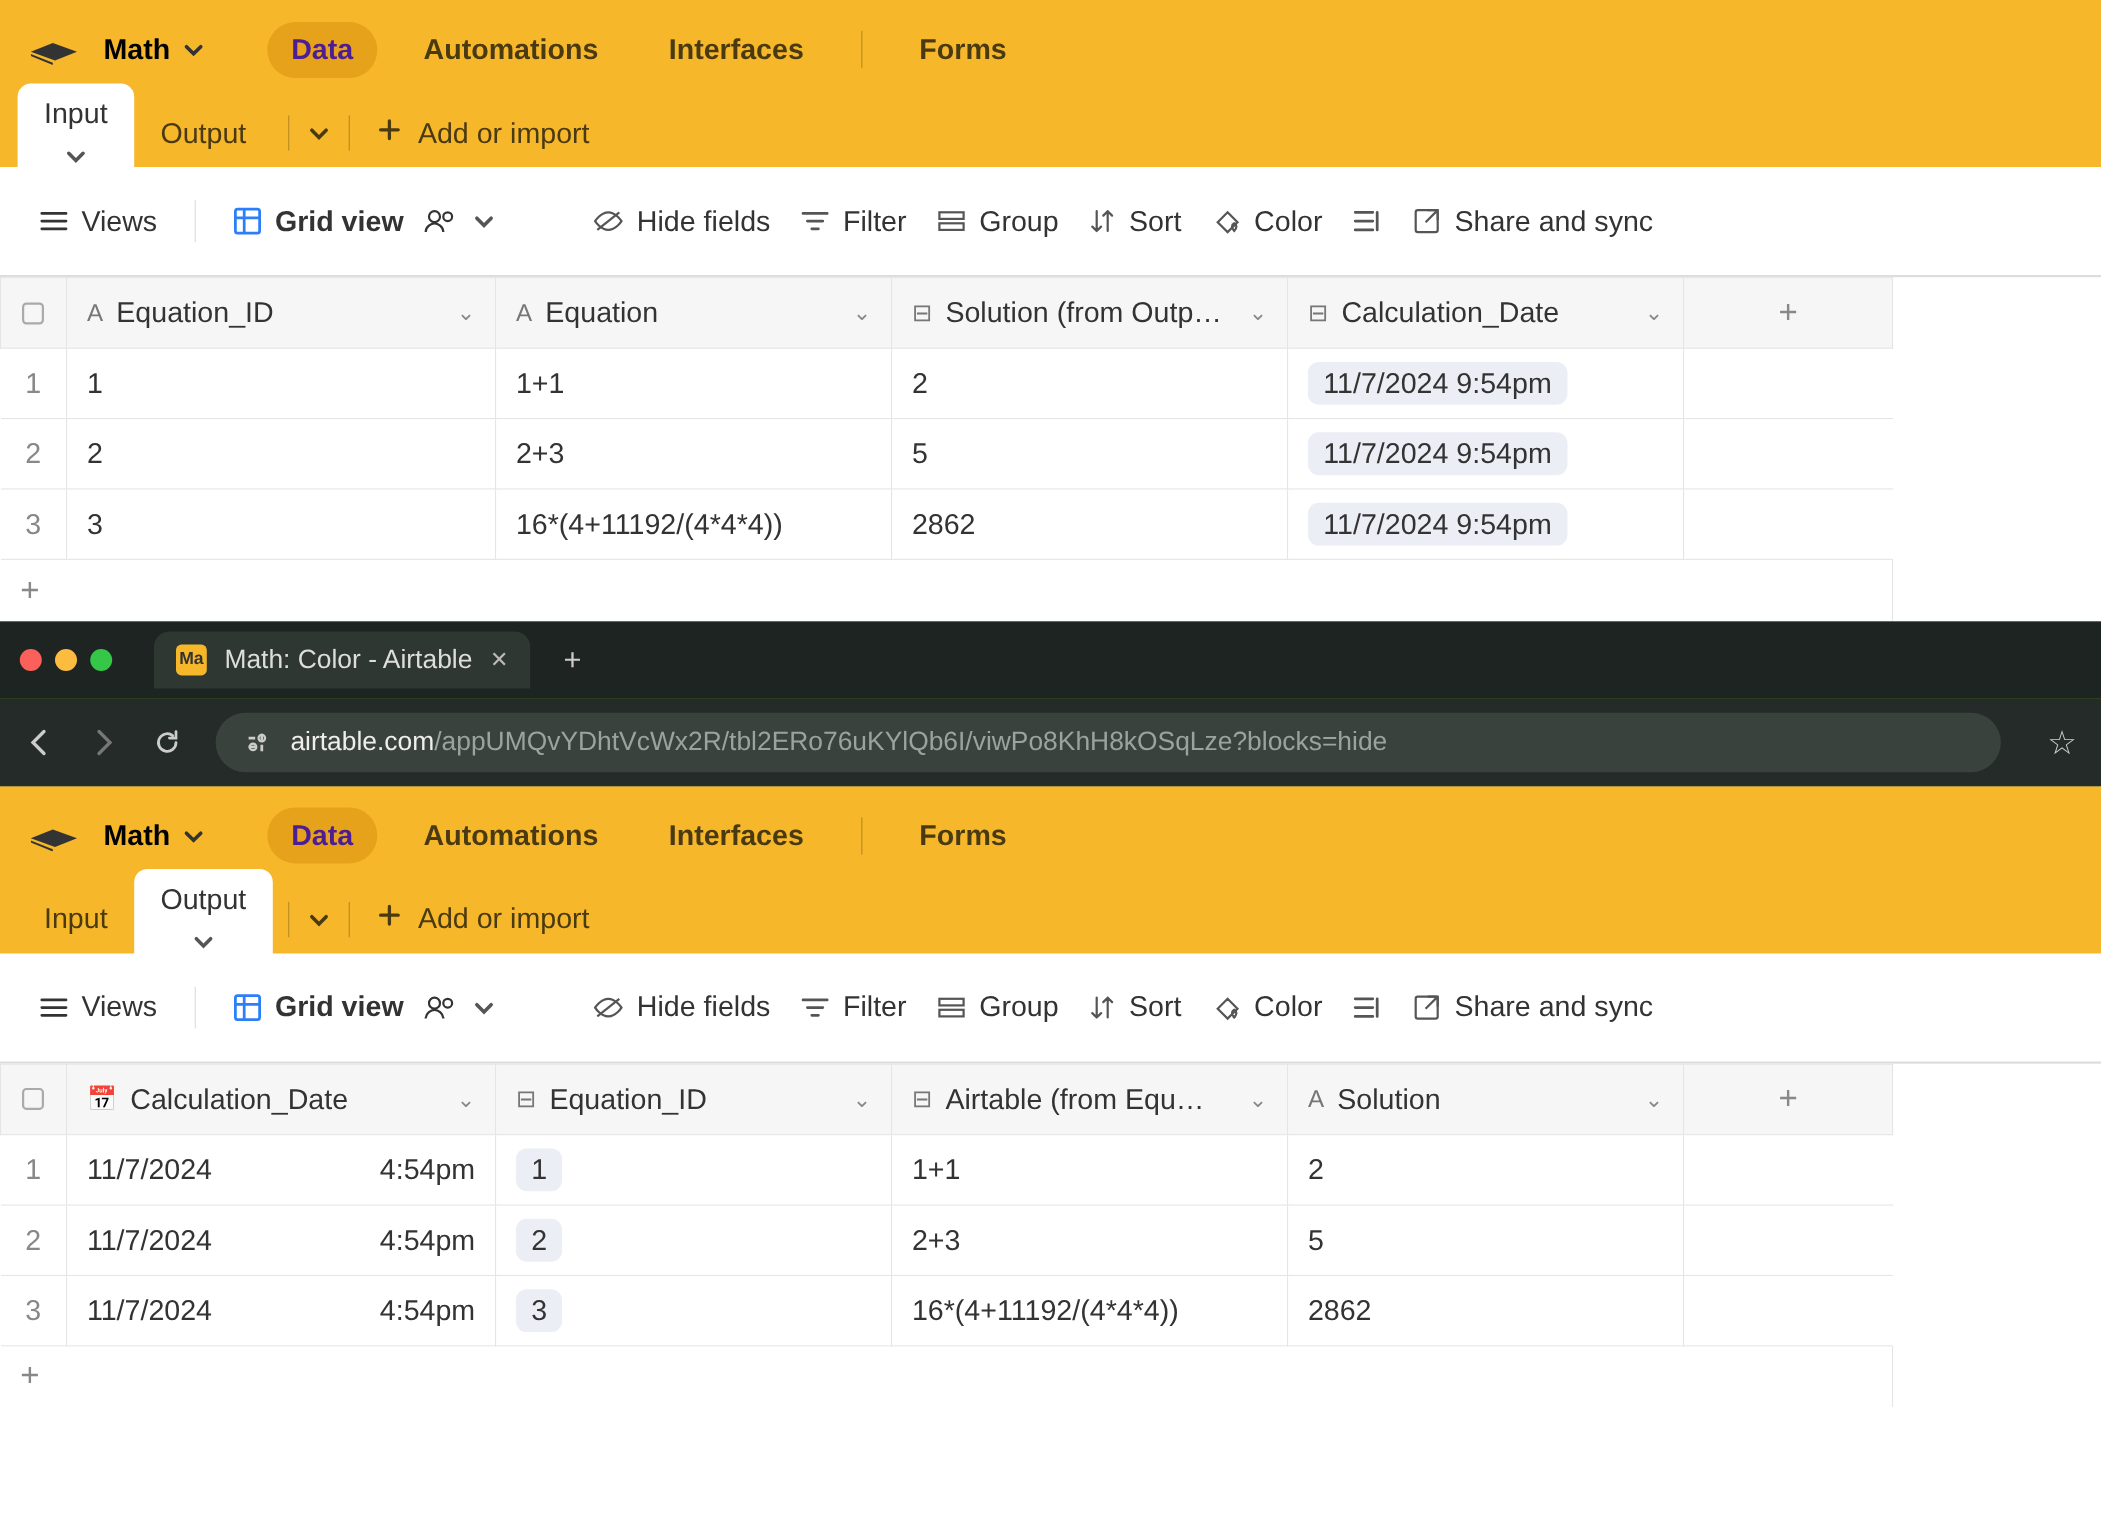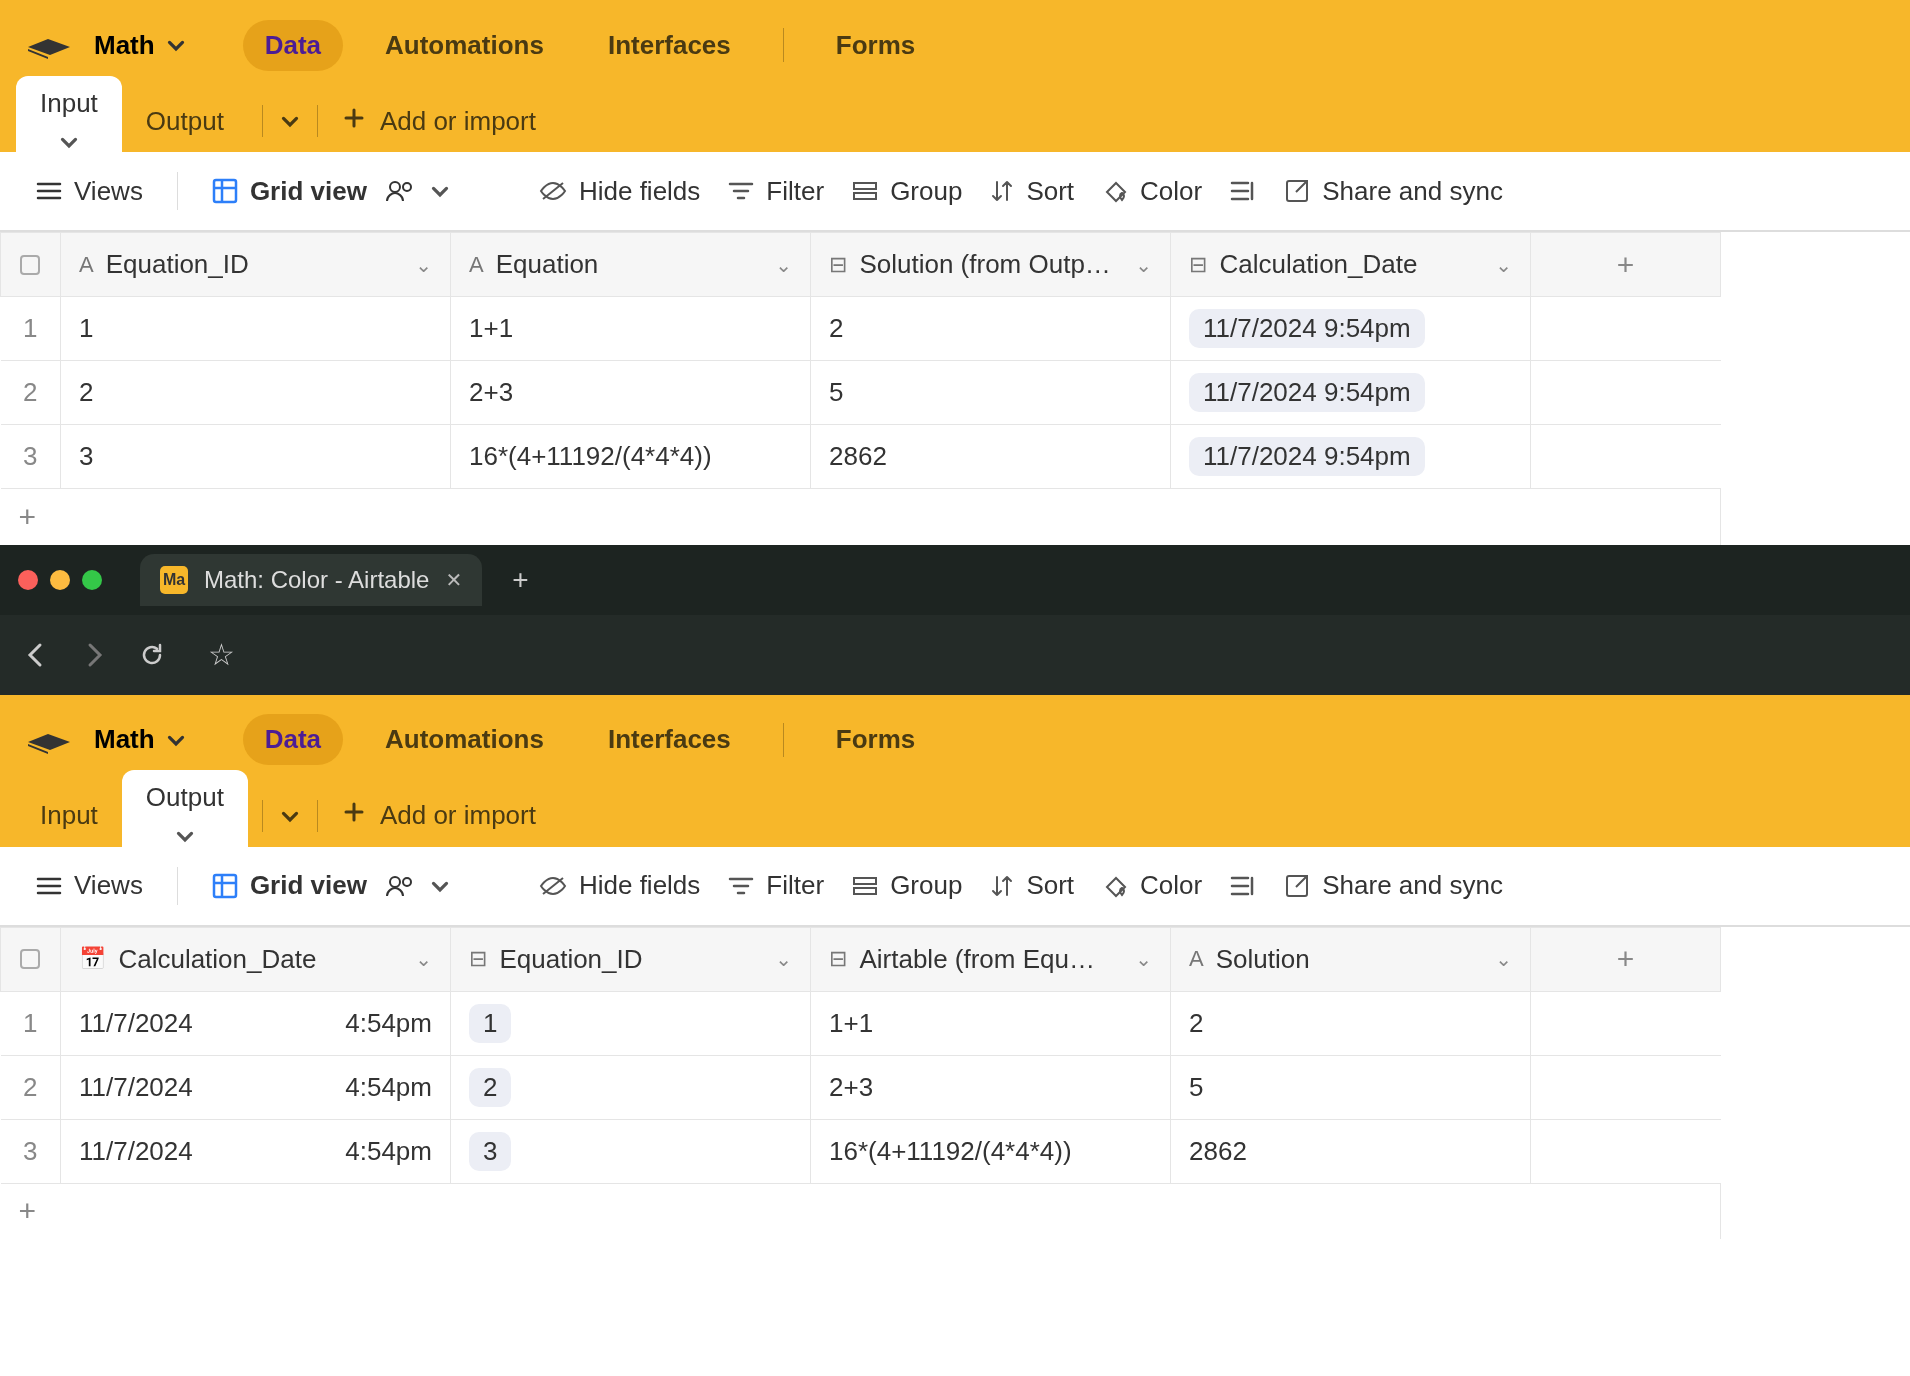--- a/index.html
+++ b/index.html
@@ -13,21 +13,21 @@
   .at-nav-pill { padding: 10px 22px; border-radius: 999px; font-weight: 600; color: #4a3a12; }
   .at-nav-pill.active { background: #e6a21a; color: #4c1d95; }
   .at-nav-divider { width: 1px; height: 34px; background: rgba(0,0,0,0.25); margin: 0 10px; }
 
   .at-tabrow { display: flex; align-items: center; height: 62px; padding-left: 16px; font-size: 26px; color: #4a3a12; }
   .at-tab { display: flex; align-items: center; gap: 10px; padding: 12px 24px; border-top-left-radius: 12px; border-top-right-radius: 12px; font-weight: 500; flex-direction: column;}
   .at-tab.active { background: #fff; color: #333; }
   .at-tab-div { width: 1px; height: 32px; background: rgba(0,0,0,0.25); margin: 0 14px; }
   .at-addimport { display: flex; align-items: flex-start; gap: 14px; padding: 0 10px; }
 
-  .at-toolbar { display: flex; align-items: center; gap: 28px; height: 80px; padding: 0 36px; font-size: 26px; color: #333; background: #fff; border-bottom: 2px solid #ddd;}
+  .at-toolbar { display: flex; align-items: center; gap: 28px; height: 100px; padding: 0 36px; font-size: 26px; color: #333; background: #fff; border-bottom: 2px solid #ddd;}
   .at-tb-item { display: flex; align-items: center; gap: 12px; }
   .at-tb-div { width: 1px; height: 38px; background: #ddd; margin: 0 6px; }
 
   
   .grid { border-collapse: collapse; font-size: 26px; color: #333; }
   .grid th, .grid td { border: 1px solid #e5e5e5; height: 64px; text-align: left; padding: 0 18px; font-weight: 400; }
   .grid th { background: #f6f6f6; }
   .grid .rowhead { width: 60px; color: #888; text-align: center; border-left: none;}
   .grid .col-check { width: 60px; text-align: center; }
   .grid .col1 { width: 390px; }
@@ -284,20 +284,32 @@
     <span class="addr-icon">
       <svg width="28" height="28" viewBox="0 0 28 28">
           <path d="M10 4l10 10-10 10" stroke="#777" stroke-width="3" fill="none" stroke-linecap="round"></path>
         </svg>
     </span>
     <span class="addr-icon">
       <svg width="28" height="28" viewBox="0 0 28 28">
           <path d="M22 14a8 8 0 11-3-6.2M22 4v6h-6" stroke="#ccc" stroke-width="2.5" fill="none" stroke-linecap="round"></path>
         </svg>
     </span>
+    <div class="urlbox">
+      <span class="urlbox-icon">
+        <svg width="24" height="24" viewBox="0 0 24 24">
+            <path d="M4 8h6M4 16h6M16 4v6M16 14v6" stroke="#ccc" stroke-width="2.5"></path>
+            <circle cx="16" cy="8" r="3" stroke="#ccc" stroke-width="2" fill="none"></circle>
+            <circle cx="8" cy="16" r="3" stroke="#ccc" stroke-width="2" fill="none"></circle>
+          </svg>
+      </span>
+      <span class="urlbox-text">
+        <span>airtable.com</span><span class="dim">/appUMQvYDhtVcWx2R/tbl2ERo76uKYlQb6I/viwPo8KhH8kOSqLze?blocks=hide</span>
+      </span>
+    </div>
     <span class="star">☆</span>
   </div>
 </div>
 
 <div class="at-header">
   <div class="at-topbar">
     <span class="at-logo">
       <svg width="42" height="28" viewBox="0 0 42 28">
           <g fill="#333">
             <polygon points="0,16 20,8 42,16 22,24"></polygon>

